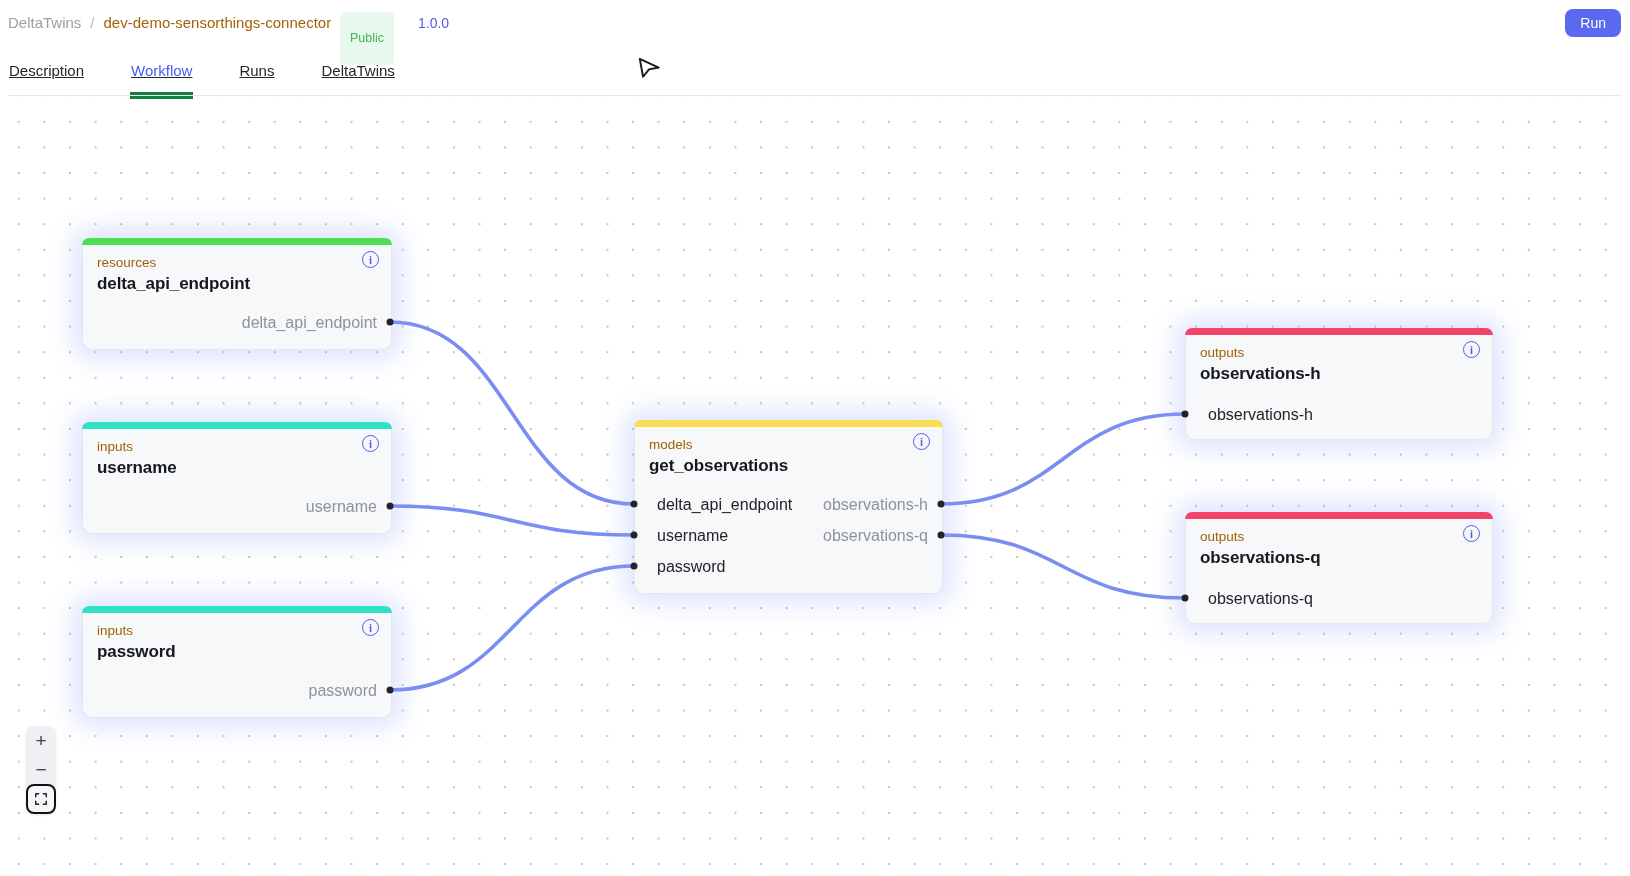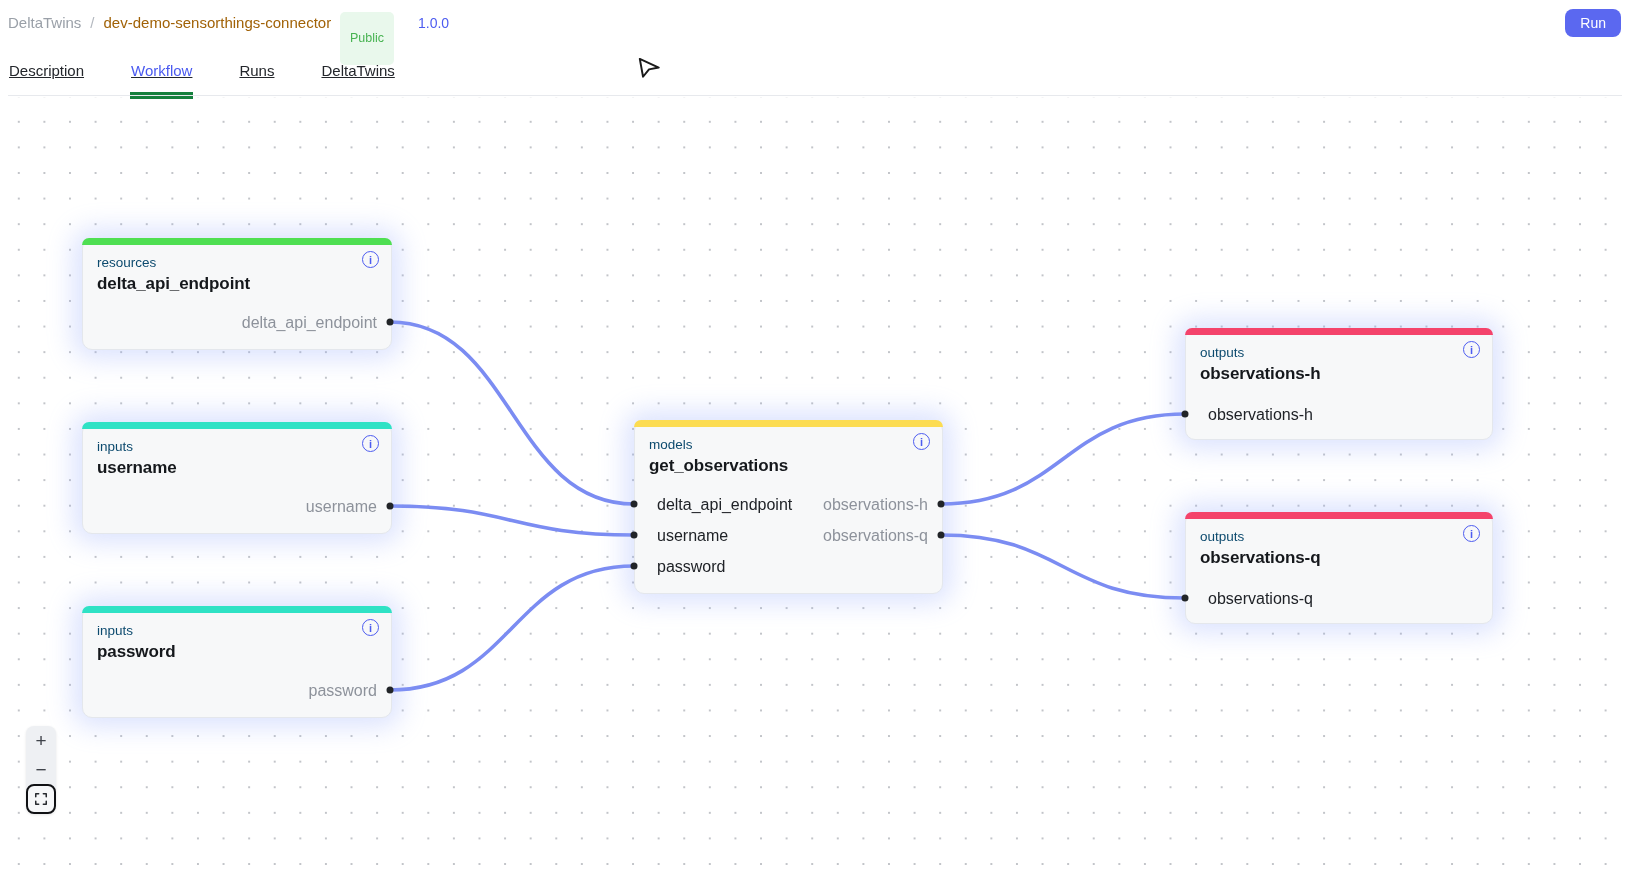--- a/index.html
+++ b/index.html
@@ -37,21 +37,21 @@
 
   
   .node{
     position:absolute;width:308px;height:110px;background:#f7f8f9;
     border:1px solid #e4e7ec;border-radius:10px;z-index:2;
     box-shadow:0 0 26px 9px rgba(147,167,252,.32);
     cursor:grab;
   }
   .node-bar{height:7px;border-radius:9px 9px 0 0;margin:-1px -1px 0 -1px;}
   .node-body{padding:10px 14px 0 14px;}
-  .node-category{font-size:13.5px;color:#0c4a6e;}
+  .node-category{font-size:13.5px;color:#a16207;}
   .node-title{font-size:17px;font-weight:700;color:#15181c;margin-top:4px;letter-spacing:-0.1px;}
   .info{
     position:absolute;top:12px;right:12px;width:17px;height:17px;box-sizing:border-box;
     border:1.6px solid #4d5cf0;border-radius:50%;color:#4d5cf0;
     font-size:11px;font-weight:700;display:flex;align-items:center;justify-content:center;
     cursor:pointer;background:transparent;
   }
   .port-row{position:absolute;left:14px;right:14px;height:31px;line-height:31px;font-size:16px;}
   .port-in{position:absolute;left:8px;color:#202328;white-space:nowrap;}
   .port-out{position:absolute;right:0;color:#8d929b;white-space:nowrap;}

